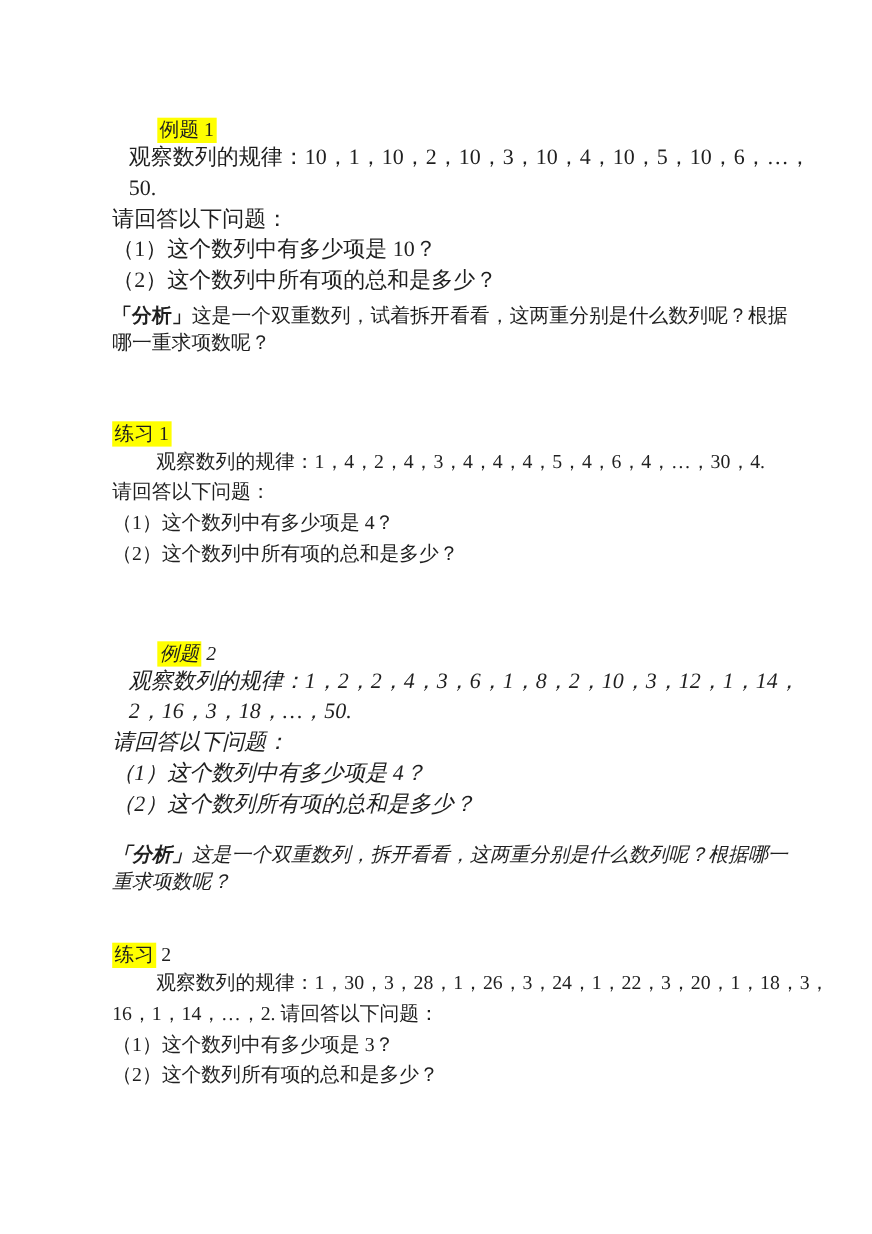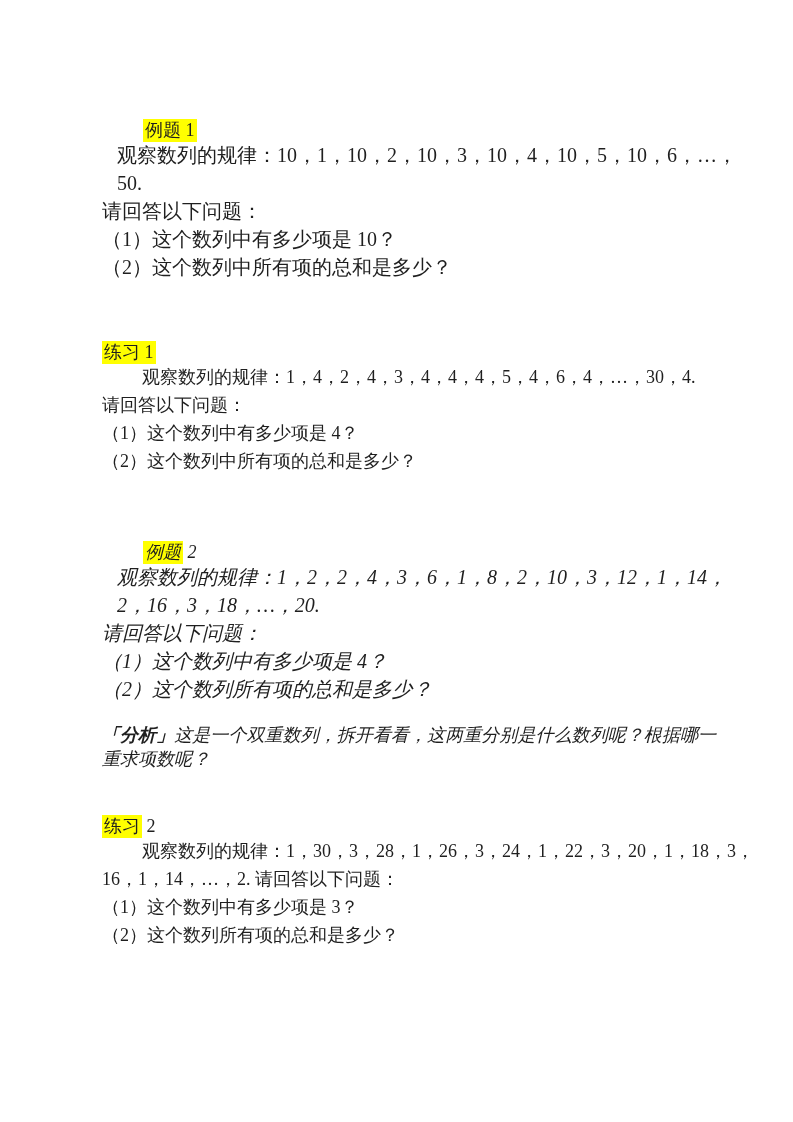--- a/index.html
+++ b/index.html
@@ -8,21 +8,21 @@
     width: 793px;
     height: 1122px;
     background: #ffffff;
     font-family: "Liberation Serif", "DejaVu Serif", serif;
     color: #1f1f1f;
     overflow: hidden;
   }
   .content {
     position: absolute;
     left: 102px;
-    top: 16px;
+    top: 4px;
     width: 614px;
   }
   .sec { position: relative; }
 
   
   .badge-line { font-size: 18px; line-height: 22px; white-space: nowrap; }
   .example .badge-line { padding-left: 41px; }
   .hl { background: #ffff00; padding: 1px 2px 2px 2px; }
 
   
@@ -55,34 +55,35 @@
 <div class="page">
   <div class="content">
 
     <section class="sec sec-1 example">
       <div class="badge-line"><span class="hl">例题 1</span><span></span></div>
       <div class="line seq">观察数列的规律：10，1，10，2，10，3，10，4，10，5，10，6，…，</div>
       <div class="line seq">50.</div>
       <div class="line">请回答以下问题：</div>
       <div class="line">（1）这个数列中有多少项是 10？</div>
       <div class="line">（2）这个数列中所有项的总和是多少？</div>
+      <p class="analysis"><span class="an-label">「分析」</span><span>这是一个双重数列，试着拆开看看，这两重分别是什么数列呢？根据哪一重求项数呢？</span></p>
     </section>
 
     <section class="sec sec-2 exercise">
       <div class="badge-line"><span class="hl">练习 1</span><span></span></div>
       <div class="line seq-first">观察数列的规律：1，4，2，4，3，4，4，4，5，4，6，4，…，30，4.</div>
       <div class="line">请回答以下问题：</div>
       <div class="line">（1）这个数列中有多少项是 4？</div>
       <div class="line">（2）这个数列中所有项的总和是多少？</div>
     </section>
 
     <section class="sec sec-3 example">
       <div class="badge-line"><span class="hl">例题</span><span> 2</span></div>
       <div class="line seq">观察数列的规律：1，2，2，4，3，6，1，8，2，10，3，12，1，14，</div>
-      <div class="line seq">2，16，3，18，…，20.</div>
+      <div class="line seq">2，16，3，18，…，50.</div>
       <div class="line">请回答以下问题：</div>
       <div class="line">（1）这个数列中有多少项是 4？</div>
       <div class="line">（2）这个数列所有项的总和是多少？</div>
       <p class="analysis"><span class="an-label">「分析」</span><span>这是一个双重数列，拆开看看，这两重分别是什么数列呢？根据哪一重求项数呢？</span></p>
     </section>
 
     <section class="sec sec-4 exercise">
       <div class="badge-line"><span class="hl">练习</span><span> 2</span></div>
       <div class="line seq-first">观察数列的规律：1，30，3，28，1，26，3，24，1，22，3，20，1，18，3，</div>
       <div class="line">16，1，14，…，2. 请回答以下问题：</div>

